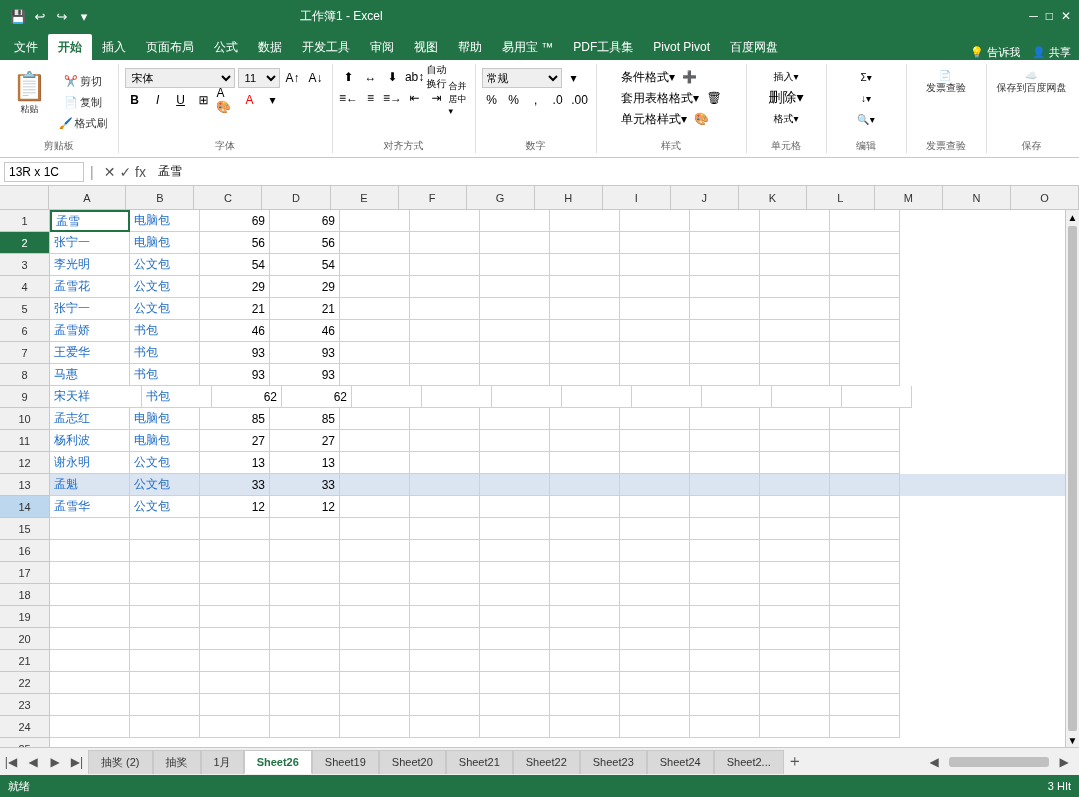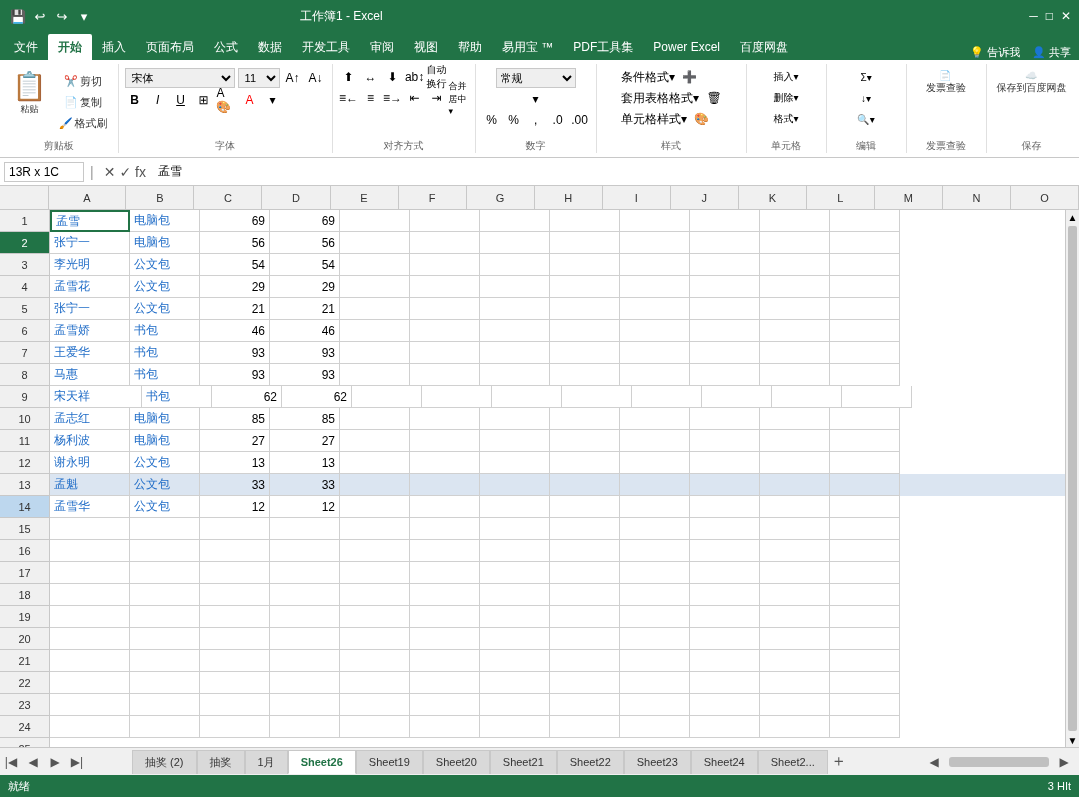--- a/index.html
+++ b/index.html
@@ -38,21 +38,21 @@
     .cell { border-right: 1px solid #d0d0d0; border-bottom: 1px solid #d0d0d0; font-size: 12px; display: flex; align-items: center; padding: 0 4px; overflow: hidden; white-space: nowrap; background: #fff; }
     .cell.selected-cell { border: 2px solid #217346; background: #fff; }
     .cell.header-cell { background: #f0f0f0; font-weight: bold; text-align: center; justify-content: center; }
     .cell.data-name-col { color: #1f6cc7; }
     .cell.cat-col { color: #1f6cc7; }
     .cell.num-col { text-align: right; justify-content: flex-end; }
 
     
     .tabs-bar { height: 28px; background: #f0f0f0; border-top: 1px solid #c8c8c8; display: flex; align-items: center; }
     .tab-nav-btn { width: 22px; height: 22px; display: flex; align-items: center; justify-content: center; cursor: pointer; font-size: 12px; color: #555; }
-    .sheet-tabs { display: flex; gap: 0; margin-left: 44px; }
+    .sheet-tabs { display: flex; gap: 0; }
     .sheet-tab { padding: 3px 12px; font-size: 11px; border: 1px solid #c8c8c8; border-bottom: none; background: #d9d9d9; cursor: pointer; height: 24px; display: flex; align-items: center; color: #333; }
     .sheet-tab.active { background: #fff; color: #217346; font-weight: bold; border-bottom: 1px solid #fff; margin-bottom: -1px; }
     .tab-add-btn { width: 22px; height: 22px; display: flex; align-items: center; justify-content: center; cursor: pointer; font-size: 16px; color: #555; }
 
     
     .status-bar { height: 22px; background: #217346; display: flex; align-items: center; justify-content: space-between; padding: 0 8px; color: white; font-size: 11px; }
 
     
     .scrollbar-v { width: 14px; background: #f0f0f0; border-left: 1px solid #c8c8c8; display: flex; flex-direction: column; }
     .scrollbar-btn { height: 14px; display: flex; align-items: center; justify-content: center; font-size: 10px; cursor: pointer; }
@@ -97,21 +97,21 @@
     <div class="ribbon-tab" data-name="tab-insert">插入</div>
     <div class="ribbon-tab" data-name="tab-pagelayout">页面布局</div>
     <div class="ribbon-tab" data-name="tab-formulas">公式</div>
     <div class="ribbon-tab" data-name="tab-data">数据</div>
     <div class="ribbon-tab" data-name="tab-devtools">开发工具</div>
     <div class="ribbon-tab" data-name="tab-review">审阅</div>
     <div class="ribbon-tab" data-name="tab-view">视图</div>
     <div class="ribbon-tab" data-name="tab-help">帮助</div>
     <div class="ribbon-tab" data-name="tab-yiyongbao">易用宝 ™</div>
     <div class="ribbon-tab" data-name="tab-pdf">PDF工具集</div>
-    <div class="ribbon-tab" data-name="tab-powerpivot">Power Excel</div>
+    <div class="ribbon-tab" data-name="tab-powerpivot">Pivot Pivot</div>
     <div class="ribbon-tab" data-name="tab-baiduyun">百度网盘</div>
     <div style="margin-left:auto; display:flex; align-items:center; padding-right:8px; gap:12px;">
       <span data-name="tell-me-btn" style="color:white; font-size:11px; cursor:pointer;">💡 告诉我</span>
       <span data-name="share-btn" style="color:white; font-size:11px; cursor:pointer;">👤 共享</span>
     </div>
   </div>
 
   <div class="ribbon" data-name="ribbon-content">
 
     <div class="ribbon-group" data-name="ribbon-group-clipboard" style="min-width:70px;">
@@ -179,21 +179,21 @@
           <span data-name="decrease-indent-btn" class="format-btn">⇤</span>
           <span data-name="increase-indent-btn" class="format-btn">⇥</span>
           <span data-name="merge-center-btn" class="format-btn" style="font-size:9px;">合并居中▾</span>
         </div>
       </div>
       <div class="ribbon-group-title" data-name="alignment-label">对齐方式</div>
     </div>
 
     <div class="ribbon-group" data-name="ribbon-group-number" style="min-width:100px;">
       <div style="display:flex; flex-direction:column; gap:3px; flex:1; padding-top:4px;">
-        <div style="display:flex; gap:2px; align-items:center;flex-direction:column;">
+        <div style="display:flex; gap:2px; align-items:center;">
           <select style="width:80px; height:20px; font-size:11px; border:1px solid #c8c8c8;" data-name="number-format-select">
             <option>常规</option>
           </select>
           <span data-name="number-format-expand" class="format-btn">▾</span>
         </div>
         <div style="display:flex; gap:2px;">
           <span data-name="currency-btn" class="format-btn">%</span>
           <span data-name="percent-btn" class="format-btn">%</span>
           <span data-name="comma-btn" class="format-btn">,</span>
           <span data-name="increase-decimal-btn" class="format-btn">.0</span>
@@ -217,21 +217,21 @@
           <span data-name="cell-style-btn" class="format-btn" style="width:auto; padding:0 3px;">单元格样式▾</span>
           <span data-name="format-style-btn" class="format-btn">🎨</span>
         </div>
       </div>
       <div class="ribbon-group-title" data-name="styles-label">样式</div>
     </div>
 
     <div class="ribbon-group" data-name="ribbon-group-cells" style="min-width:80px;">
       <div style="display:flex; flex-direction:column; gap:3px; flex:1; padding-top:4px;">
         <span data-name="insert-cell-btn" class="format-btn" style="width:auto; font-size:10px; padding:0 2px;">插入▾</span>
-        <span data-name="delete-cell-btn" class="format-btn" style="width:auto; font-size:10px; padding:0 2px;">删除▾</span>
+        <span data-name="delete-cell-btn" class="format-btn" style="width:auto; font-size:14px; padding:0 2px;">删除▾</span>
         <span data-name="format-cell-btn" class="format-btn" style="width:auto; font-size:10px; padding:0 2px;">格式▾</span>
       </div>
       <div class="ribbon-group-title" data-name="cells-label">单元格</div>
     </div>
 
     <div class="ribbon-group" data-name="ribbon-group-editing" style="min-width:80px;">
       <div style="display:flex; flex-direction:column; gap:3px; flex:1; padding-top:4px;">
         <span data-name="sum-btn" class="format-btn" style="width:auto; font-size:10px; padding:0 2px;">Σ▾</span>
         <span data-name="fill-btn" class="format-btn" style="width:auto; font-size:10px; padding:0 2px;">↓▾</span>
         <span data-name="find-select-btn" class="format-btn" style="width:auto; font-size:10px; padding:0 2px;">🔍▾</span>

